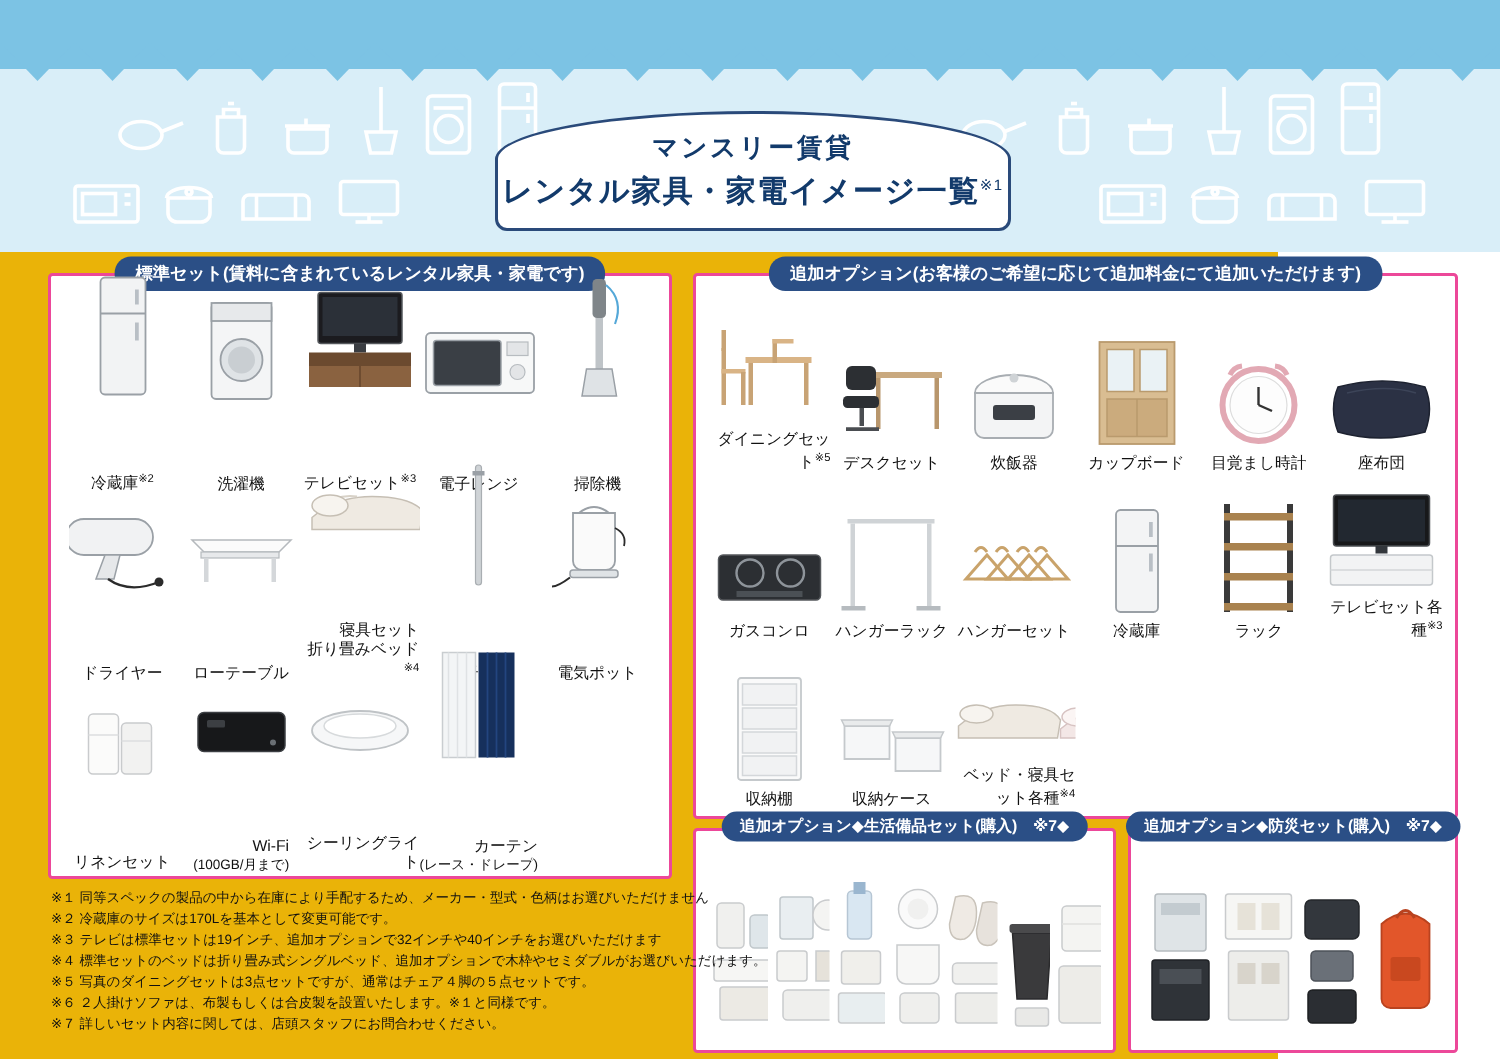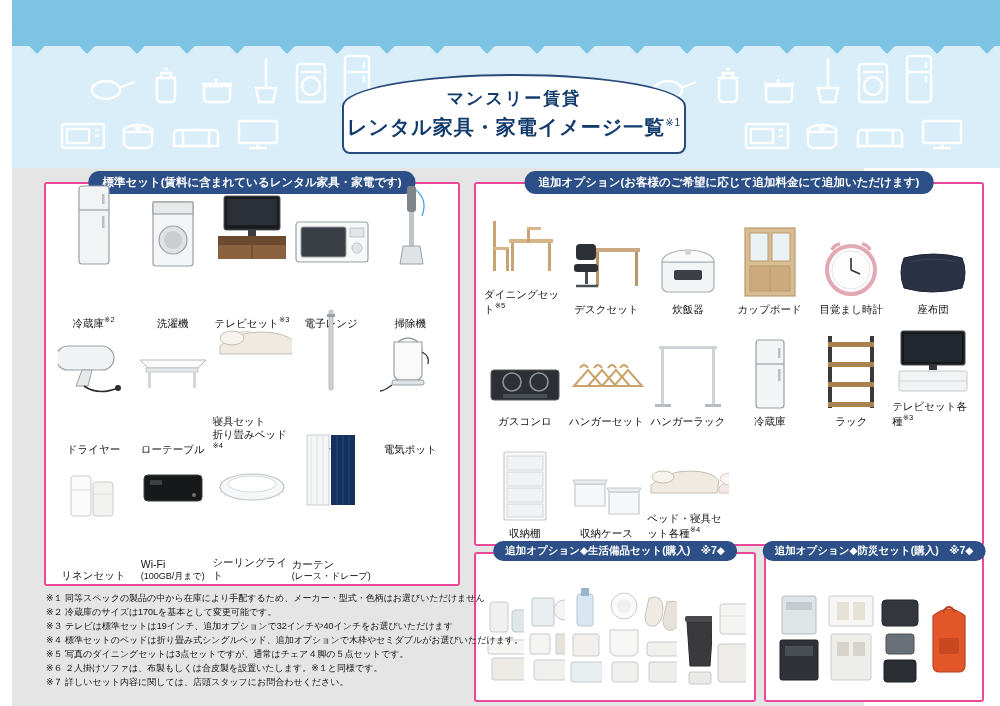--- a/index.html
+++ b/index.html
@@ -3,21 +3,21 @@
 <meta charset="utf-8">
 <style>
   html,body{margin:0;padding:0;}
   body{
     width:1000px;height:706px;
     background:#ffffff;
     font-family:"Liberation Sans","DejaVu Sans",sans-serif;
     overflow:hidden;
     position:relative;
   }
-  .page{position:relative;width:852px;height:706px;background:#e5e5e5;margin-left:12px;}
+  .page{position:relative;width:852px;height:706px;background:#eab308;}
 
   
   .header{
     position:absolute;left:0;top:0;width:1000px;height:168px;
     background:#d9eef8;
     overflow:hidden;
   }
   .scallop{
     position:absolute;left:0;top:0;width:1000px;height:46px;
     background:#7cc3e4;
@@ -81,21 +81,21 @@
   }
   .cell{
     box-sizing:border-box;
     display:flex;flex-direction:column;align-items:center;justify-content:flex-end;
   }
   .cell .art{
     display:flex;align-items:flex-end;justify-content:center;
     width:100%;
   }
   .cell .cap{
-    text-align:left;font-size:10.5px;color:#111;
+    text-align:right;font-size:10.5px;color:#111;
     line-height:1.25;margin-top:3px;white-space:pre-line;
   }
   .cell .cap sup{font-size:7.5px;}
   .cell .cap .sub{font-size:9px;display:block;}
 
   
   #standard-grid .cell{width:20%;height:126px;gap:46px;}
   
   #option-grid .cell{width:16.66%;height:112px;}
 
@@ -530,43 +530,43 @@
             <circle cx="27" cy="26" r="9" fill="none" stroke="#8e949a" stroke-width="1.6"></circle>
             <circle cx="54" cy="26" r="9" fill="none" stroke="#8e949a" stroke-width="1.6"></circle>
             <rect x="18" y="38" width="44" height="4" fill="#4b5055"></rect>
           </svg>
         </div>
         <div class="cap"><span>ガスコンロ</span></div>
       </div>
 
       <div class="cell">
         <div class="art">
+          <svg width="74" height="76">
+            <rect x="8" y="10" width="58" height="3" fill="#cfd3d6"></rect>
+            <rect x="10" y="13" width="3" height="56" fill="#cfd3d6"></rect>
+            <rect x="61" y="13" width="3" height="56" fill="#cfd3d6"></rect>
+            <rect x="4" y="68" width="16" height="3" fill="#b6bbbf"></rect>
+            <rect x="54" y="68" width="16" height="3" fill="#b6bbbf"></rect>
+          </svg>
+        </div>
+        <div class="cap"><span>ハンガーラック</span></div>
+      </div>
+
+      <div class="cell">
+        <div class="art">
           <svg width="76" height="60">
             <g stroke="#c9a36b" stroke-width="2" fill="none">
               <path d="M12 16 q4 -6 8 0 M6 34 l14 -16 l14 16 z"></path>
               <path d="M26 16 q4 -6 8 0 M20 34 l14 -16 l14 16 z"></path>
               <path d="M40 16 q4 -6 8 0 M34 34 l14 -16 l14 16 z"></path>
               <path d="M52 16 q4 -6 8 0 M46 34 l14 -16 l14 16 z"></path>
             </g>
           </svg>
         </div>
         <div class="cap"><span>ハンガーセット</span></div>
-      </div>
-
-      <div class="cell">
-        <div class="art">
-          <svg width="74" height="76">
-            <rect x="8" y="10" width="58" height="3" fill="#cfd3d6"></rect>
-            <rect x="10" y="13" width="3" height="56" fill="#cfd3d6"></rect>
-            <rect x="61" y="13" width="3" height="56" fill="#cfd3d6"></rect>
-            <rect x="4" y="68" width="16" height="3" fill="#b6bbbf"></rect>
-            <rect x="54" y="68" width="16" height="3" fill="#b6bbbf"></rect>
-          </svg>
-        </div>
-        <div class="cap"><span>ハンガーラック</span></div>
       </div>
 
       <div class="cell">
         <div class="art">
           <svg width="48" height="76">
             <rect x="10" y="4" width="28" height="68" rx="3" fill="#f3f4f5" stroke="#9aa0a6" stroke-width="1.2"></rect>
             <line x1="10" y1="28" x2="38" y2="28" stroke="#9aa0a6" stroke-width="1.2"></line>
             <rect x="32" y="12" width="2.5" height="10" fill="#b9bfc5"></rect>
             <rect x="32" y="33" width="2.5" height="12" fill="#b9bfc5"></rect>
           </svg>

